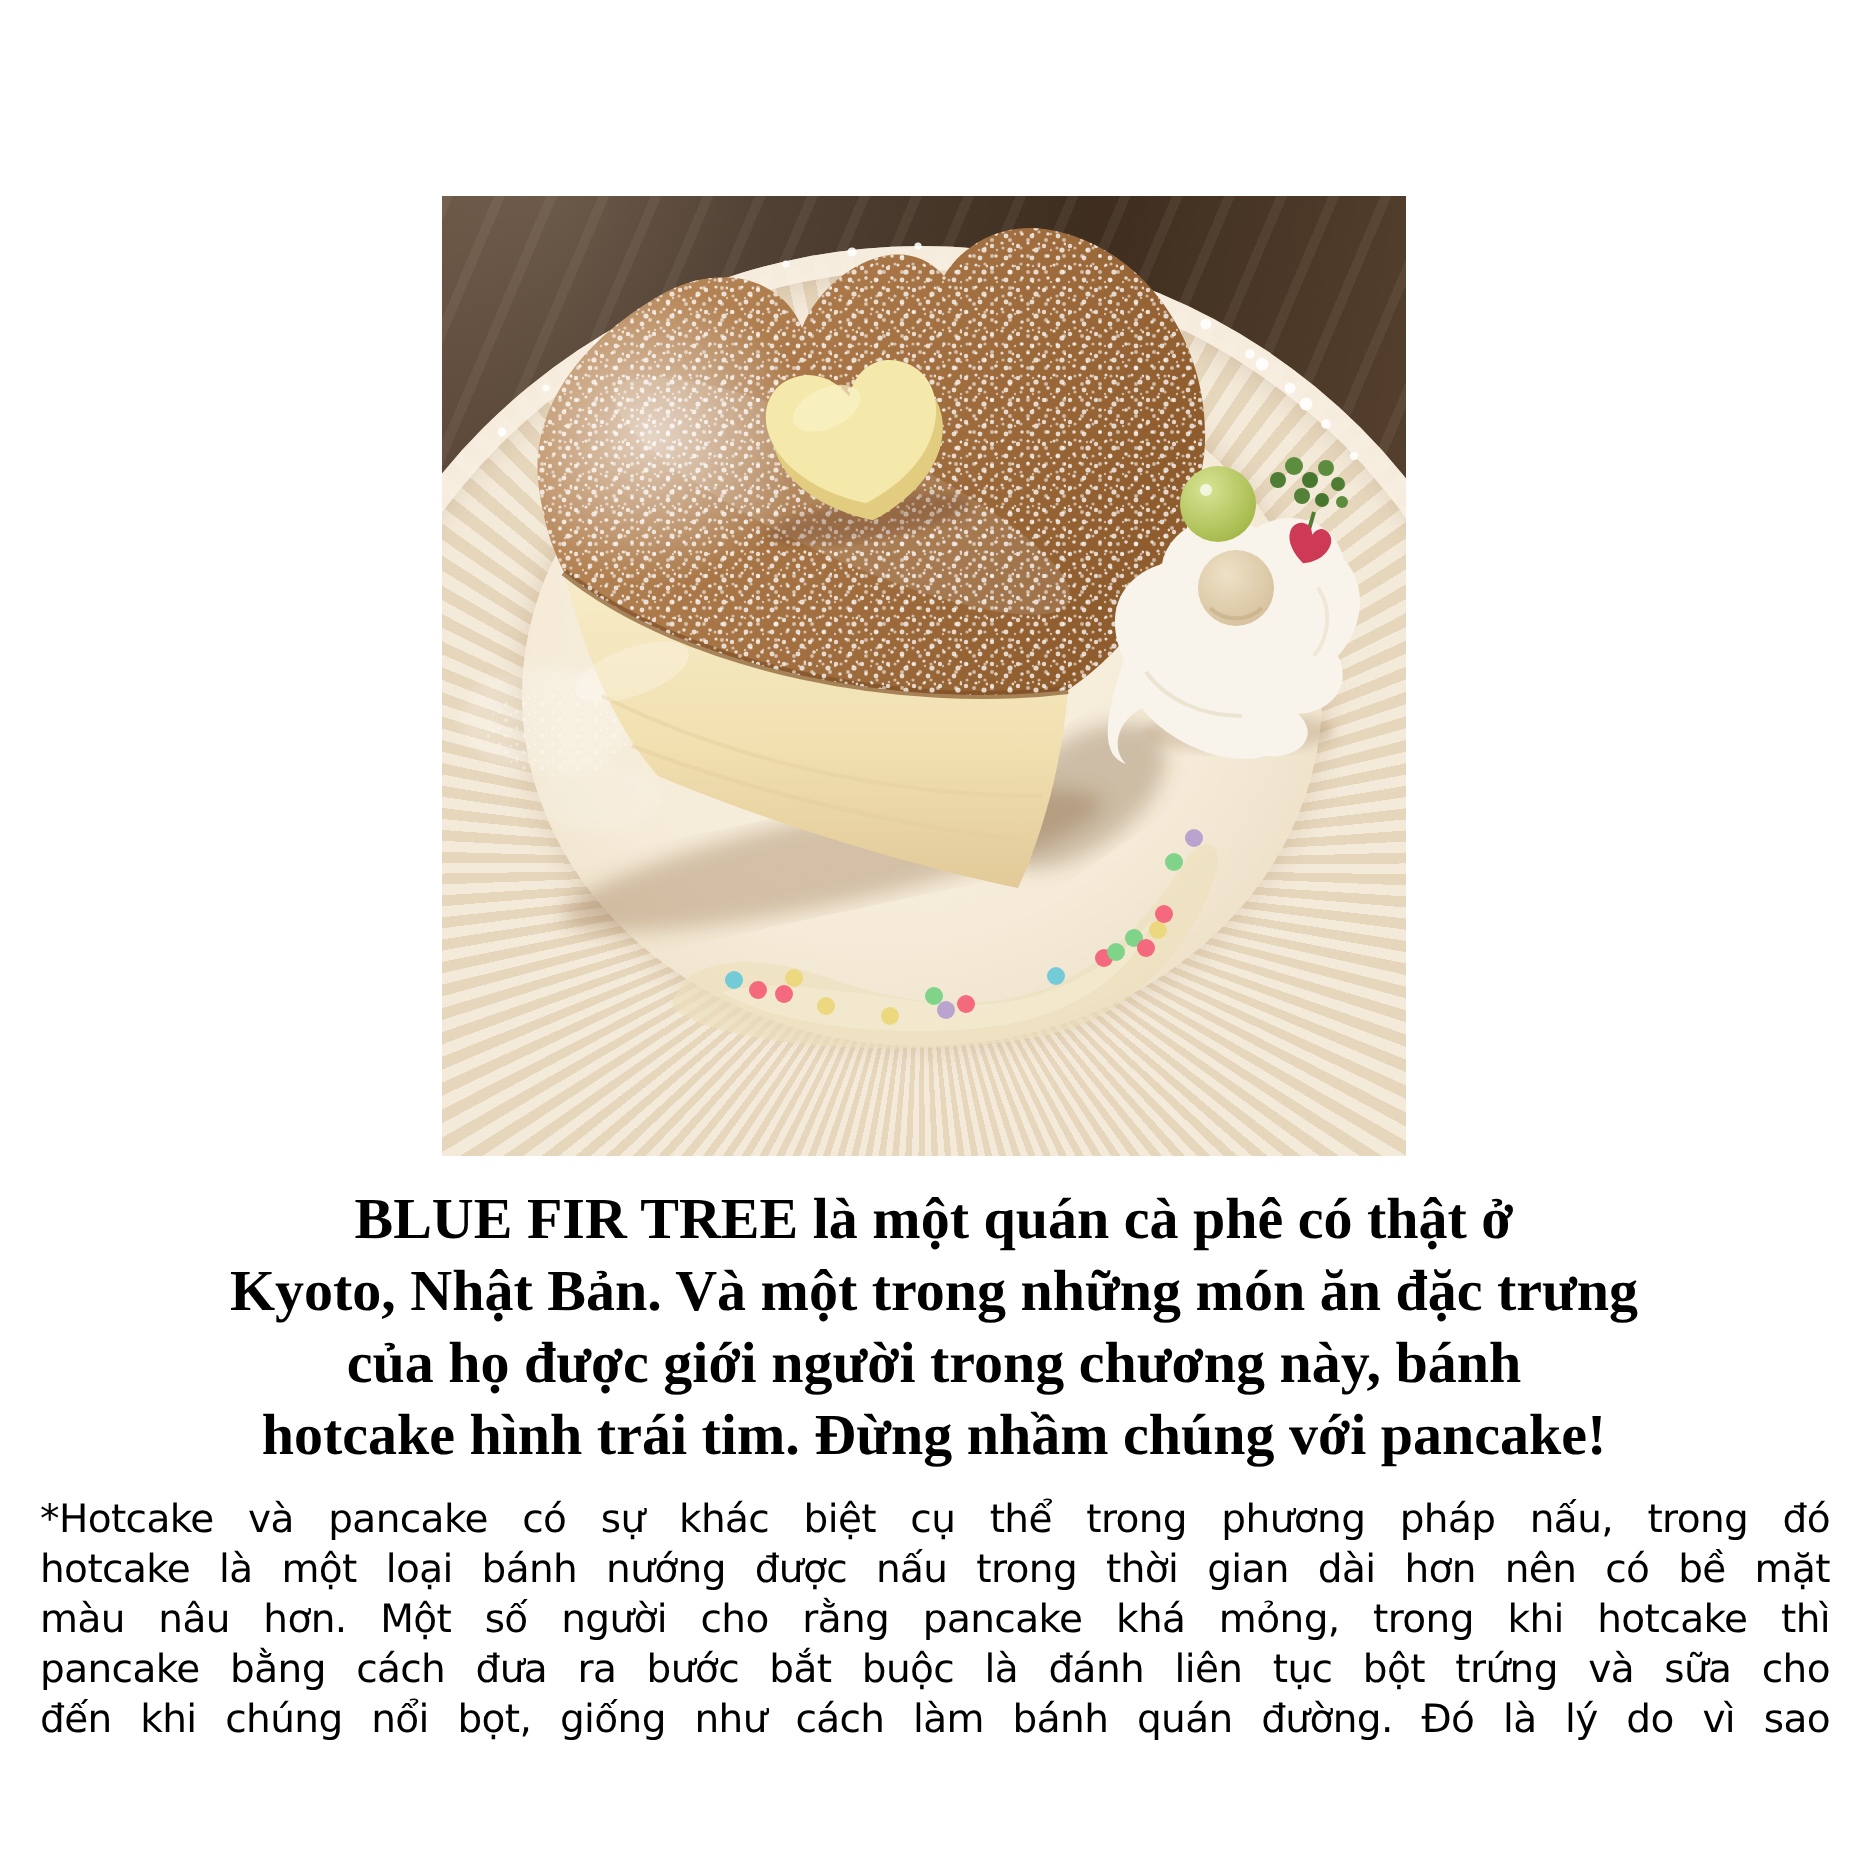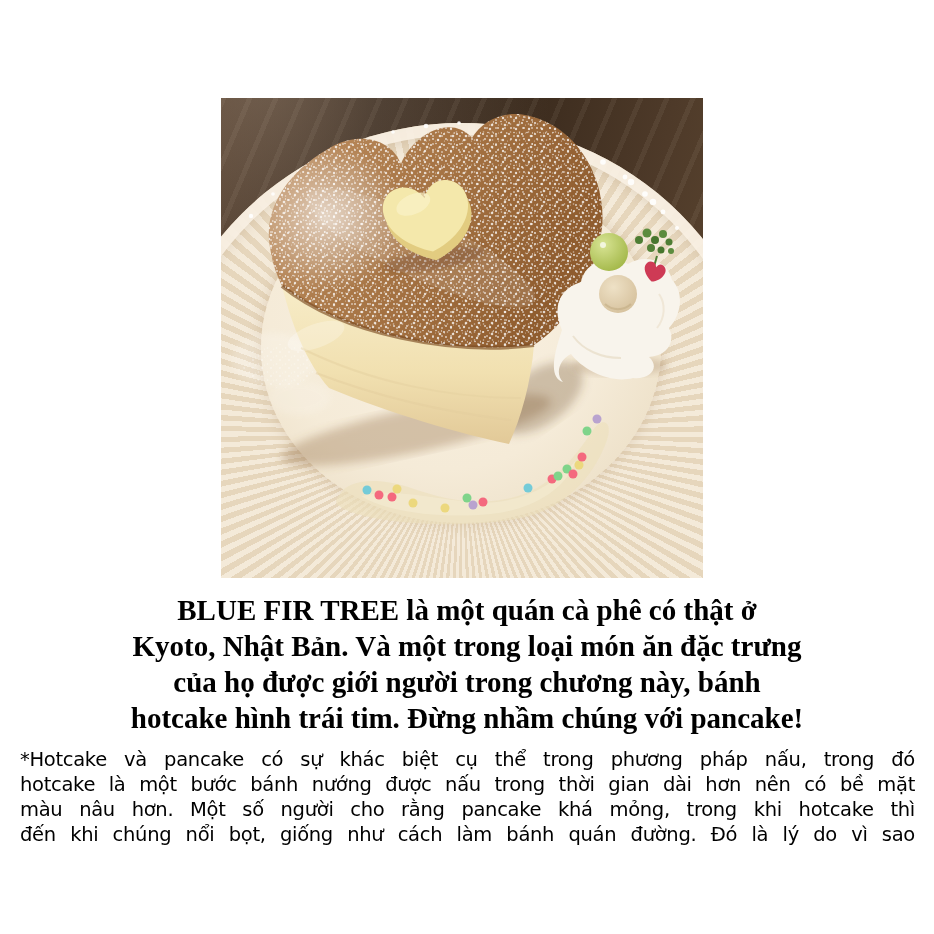--- a/index.html
+++ b/index.html
@@ -229,25 +229,26 @@
       </g>
       <g>
         <circle cx="397" cy="196" r="19" fill="url(#ballGrad)"></circle>
         <path d="M 384,206 A 19 19 0 0 0 410,206" stroke="#bda77e" stroke-width="2" fill="none" opacity="0.5"></path>
       </g>
     </svg>
   </div>
 
   <div class="caption">
     <div>BLUE FIR TREE là một quán cà phê có thật ở</div>
-    <div>Kyoto, Nhật Bản. Và một trong loại món ăn đặc trưng</div>
+    <div>Kyoto, Nhật Bản. Và một trong những món ăn đặc trưng</div>
     <div>của họ được giới người trong chương này, bánh</div>
     <div>hotcake hình trái tim. Đừng nhầm chúng với pancake!</div>
   </div>
 
   <div class="footnote">
     <div class="fline">*Hotcake và pancake có sự khác biệt cụ thể trong phương pháp nấu, trong đó</div>
-    <div class="fline">hotcake là một bước bánh nướng được nấu trong thời gian dài hơn nên có bề mặt</div>
+    <div class="fline">hotcake là một loại bánh nướng được nấu trong thời gian dài hơn nên có bề mặt</div>
     <div class="fline">màu nâu hơn. Một số người cho rằng pancake khá mỏng, trong khi hotcake thì</div>
+    <div class="fline">pancake bằng cách đưa ra bước bắt buộc là đánh liên tục bột trứng và sữa cho</div>
     <div class="fline">đến khi chúng nổi bọt, giống như cách làm bánh quán đường. Đó là lý do vì sao</div>
   </div>
 
 </div>
 
 </body></html>

